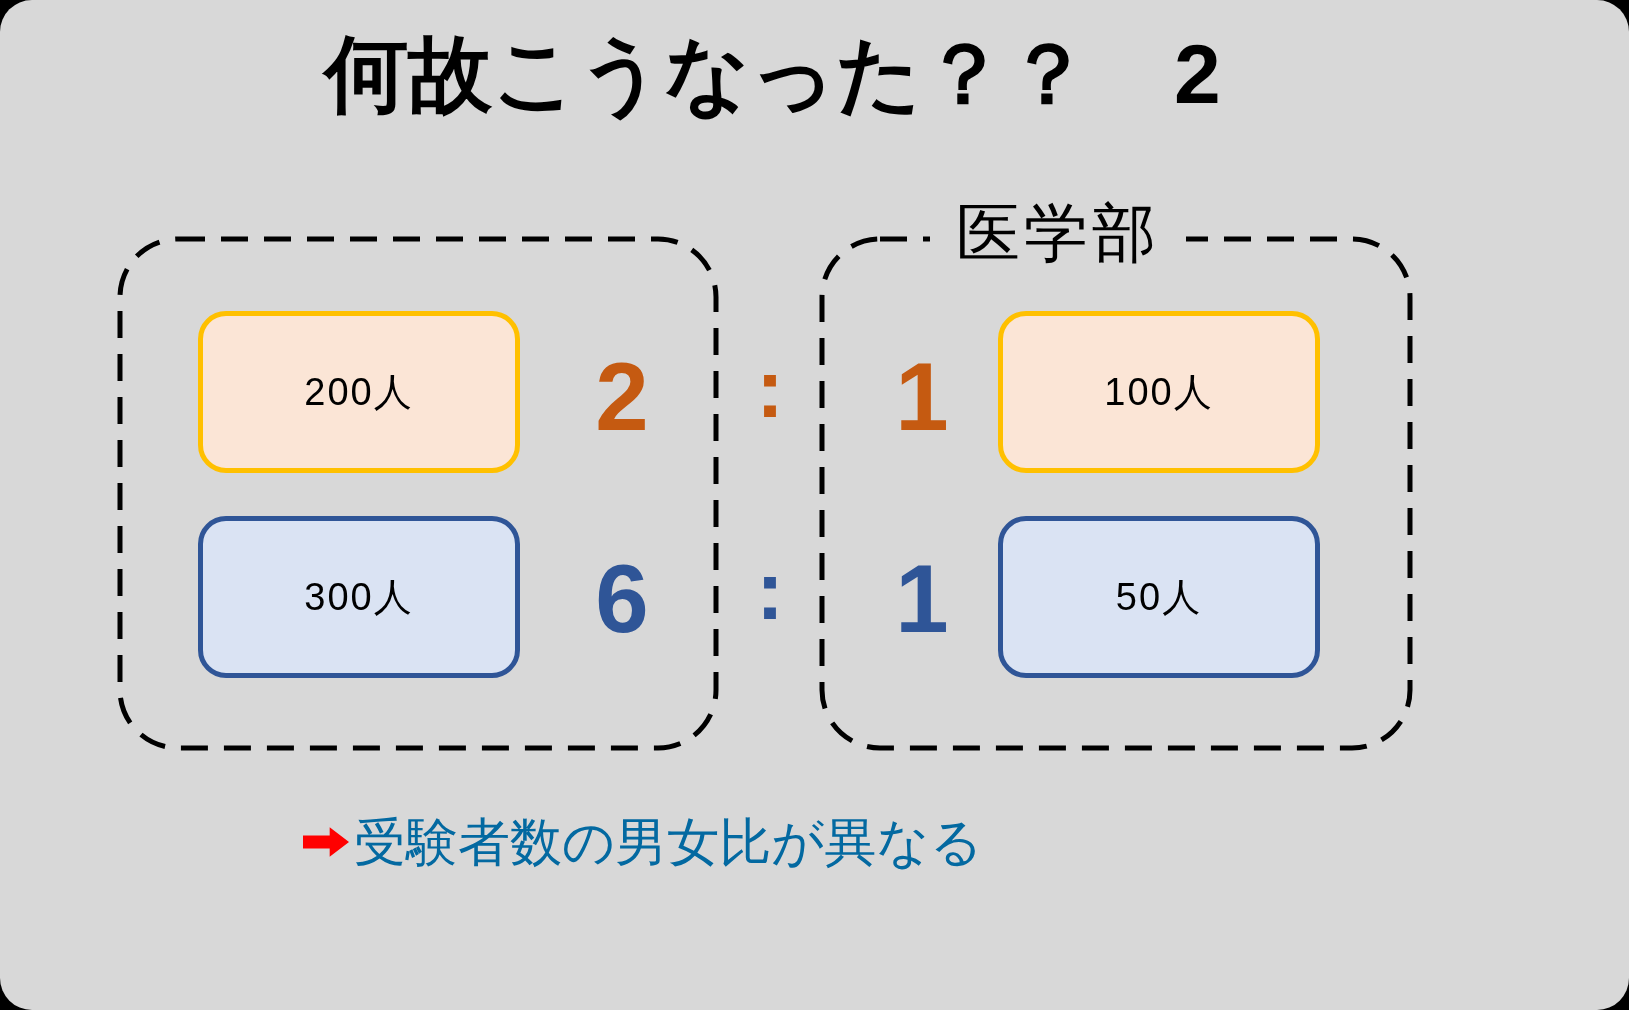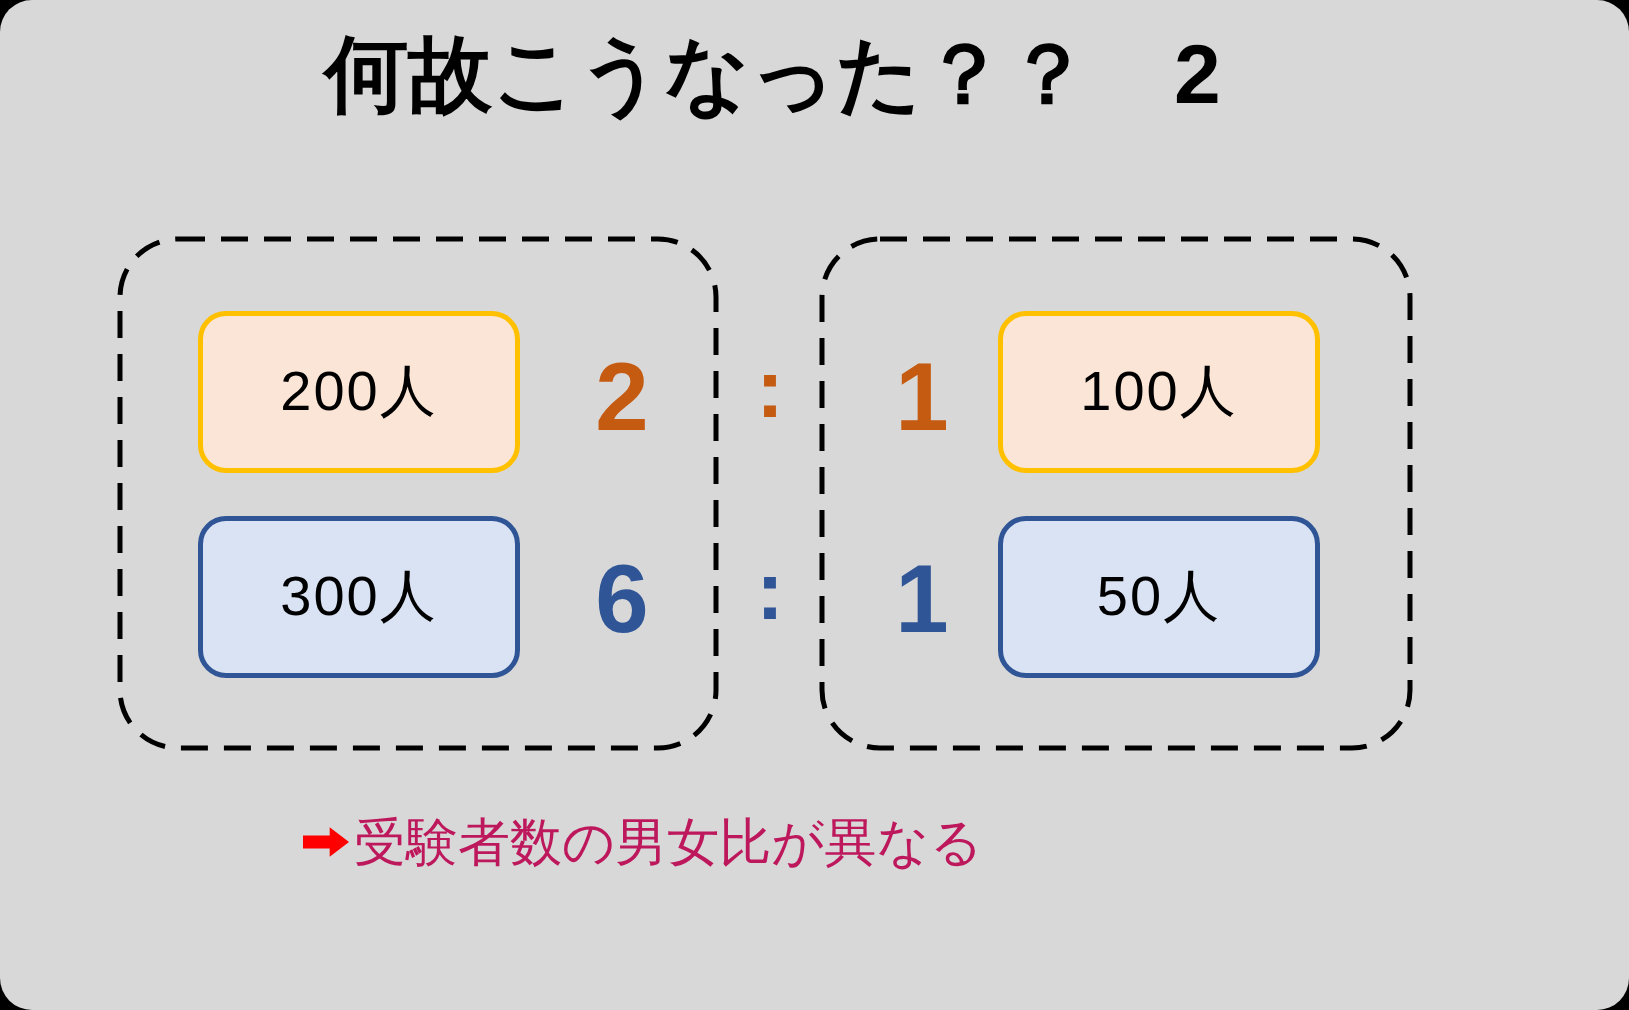--- a/index.html
+++ b/index.html
@@ -55,21 +55,21 @@
   .label-right { left: 1058px; }
 
   .value-box {
     position: absolute;
     width: 312px;
     height: 152px;
     border-radius: 28px;
     display: flex;
     align-items: center;
     justify-content: center;
-    font-size: 56px;
+    font-size: 38px;
     color: #000000;
     letter-spacing: 2px;
   }
   .value-box.orange { background: #FBE5D6; border: 5px solid #FFC000; }
   .value-box.blue   { background: #DAE3F3; border: 5px solid #2F5597; }
   .box-a { left: 198px; top: 311px; }
   .box-b { left: 998px; top: 311px; text-align: right; }
   .box-c { left: 198px; top: 516px; }
   .box-d { left: 998px; top: 516px; }
 
@@ -93,21 +93,21 @@
   .pos-colon-top    { left: 770px; top: 388px; }
   .pos-right-top    { left: 922px; top: 397px; }
   .pos-left-bottom  { left: 622px; top: 599px; }
   .pos-colon-bottom { left: 770px; top: 590px; }
   .pos-right-bottom { left: 922px; top: 599px; }
 
   .note {
     position: absolute;
     left: 278px;
     top: 810px;
-    color: #be185d;
+    color: #0369a1;
     font-size: 52px;
     line-height: 64px;
     white-space: nowrap;
   }
   .note-line1 {
     display: flex;
     align-items: center;
   }
   .arrow-icon {
     width: 46px;
@@ -123,20 +123,21 @@
 
 <div class="panel">
 
   <div class="title">何故こうなった？？　2</div>
 
   <svg class="outlines" width="1629" height="1010">
     <rect x="120" y="239" width="596" height="509" rx="58"></rect>
     <rect x="822" y="239" width="588" height="509" rx="58"></rect>
   </svg>
 
+  <div class="group-label label-right">医学部</div>
 
   <div class="value-box orange box-a">
     <span>200人</span>
   </div>
   <div class="value-box orange box-b">
     <span>100人</span>
   </div>
   <div class="value-box blue box-c">
     <span>300人</span>
   </div>

